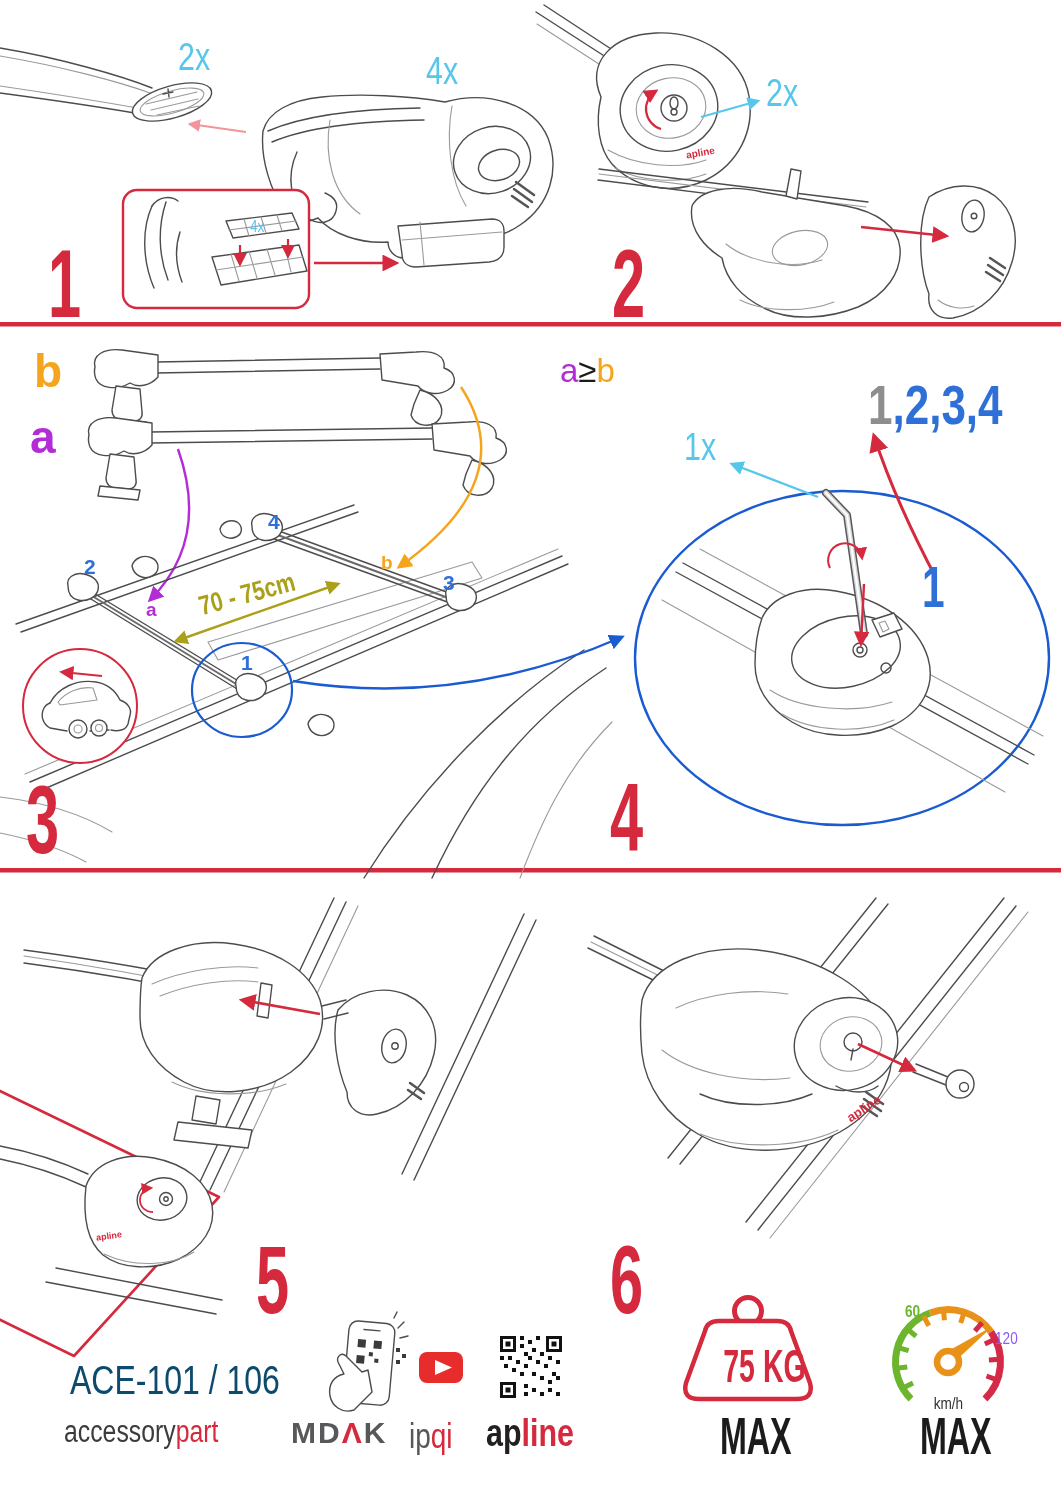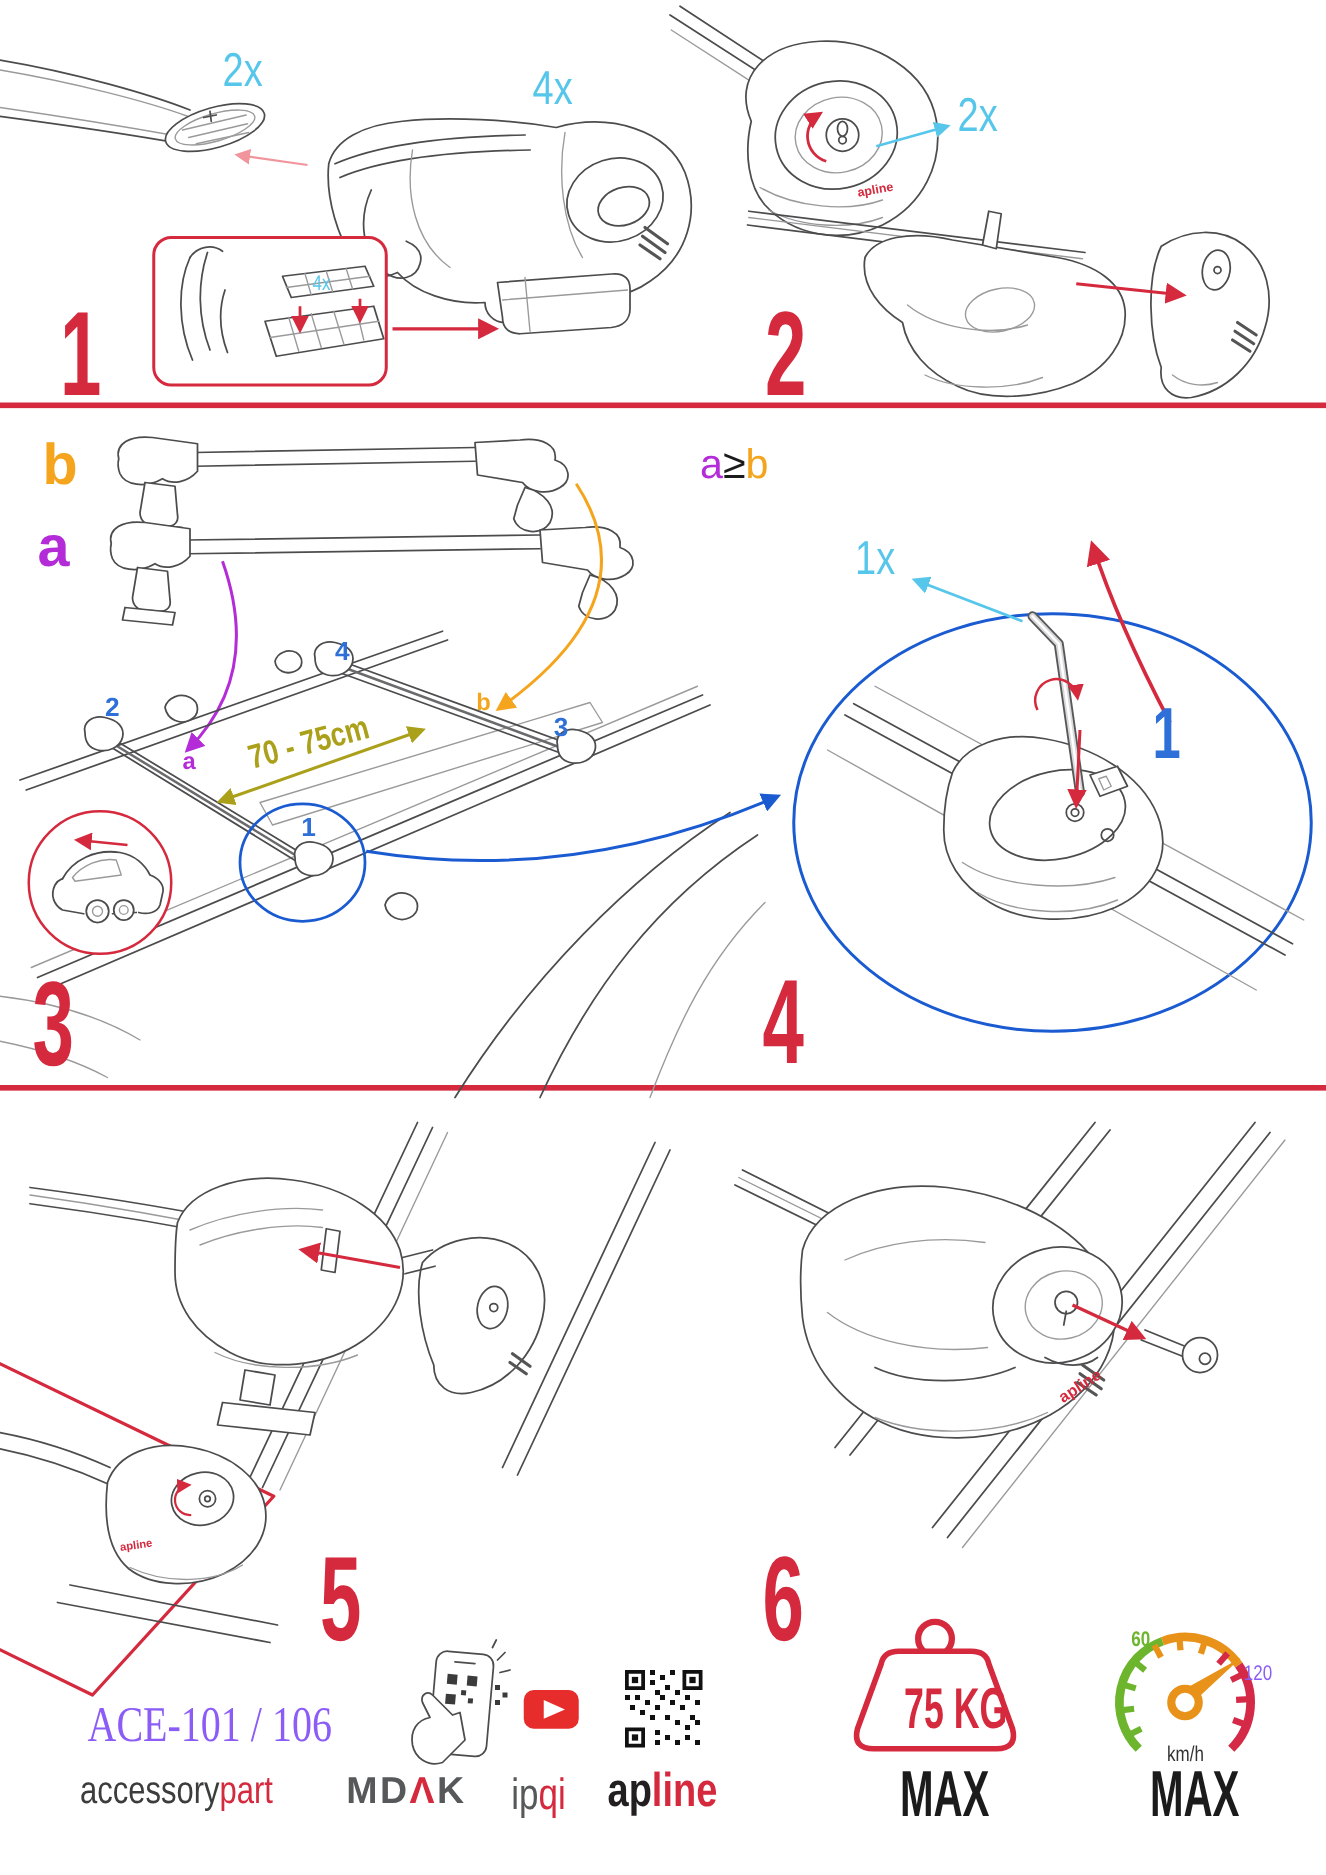--- a/index.html
+++ b/index.html
@@ -367,32 +367,33 @@
 <div class="lbl marker" style="left:84px;top:556px;">2</div>
 <div class="lbl marker" style="left:268px;top:511px;">4</div>
 <div class="lbl marker" style="left:443px;top:572px;">3</div>
 <div class="lbl marker" style="left:241px;top:652px;">1</div>
 <div class="lbl ab-sm purple" style="left:146px;top:600px;">a</div>
 <div class="lbl ab-sm orange" style="left:381px;top:553px;">b</div>
 <div class="lbl olive" style="left:196px;top:594px;font-size:27px;font-weight:700;transform:rotate(-15deg);transform-origin:0 0;"><span class="cond8">70 - 75cm</span></div>
 <div class="lbl stepnum" style="left:26px;top:772px;"><span class="cond">3</span></div>
 
 <div class="lbl" style="left:560px;top:354px;font-size:33px;font-weight:400;"><span class="purple">a</span><span style="color:#1b1b1b;">≥</span><span class="orange">b</span></div>
+<div class="lbl" style="left:868px;top:378px;font-size:55px;font-weight:700;"><span class="cond8"><span class="grayc">1</span><span class="blue">,2,3,4</span></span></div>
 <div class="lbl qty" style="left:684px;top:428px;font-size:38px;"><span class="cond8">1x</span></div>
 <div class="lbl blue" style="left:922px;top:558px;font-size:58px;font-weight:700;"><span class="cond7">1</span></div>
 <div class="lbl stepnum" style="left:610px;top:770px;"><span class="cond">4</span></div>
 
 <div class="lbl stepnum" style="left:256px;top:1232px;"><span class="cond">5</span></div>
 <div class="lbl brand-tiny" style="left:96px;top:1232px;transform:rotate(-8deg);font-size:9px;">apline</div>
 <div class="lbl stepnum" style="left:610px;top:1232px;"><span class="cond">6</span></div>
 <div class="lbl brand-tiny" style="left:845px;top:1102px;transform:rotate(-33deg);font-size:13px;">apline</div>
 
-<div class="lbl" style="left:70px;top:1360px;font-size:40px;font-weight:400;color:#8b5cf6;font-family:Liberation Serif, serif;"><span class="cond8">ACE-101 / 106</span></div>
+<div class="lbl" style="left:70px;top:1360px;font-size:40px;font-weight:400;color:#0c4a6e;"><span class="cond8">ACE-101 / 106</span></div>
 <div class="lbl" style="left:64px;top:1416px;font-size:31px;font-weight:500;"><span class="cond8"><span style="color:#3C3C3C;">accessory</span><span class="red">part</span></span></div>
-<div class="lbl" style="left:277px;top:1418px;font-size:30px;font-weight:700;letter-spacing:2px;color:#57585A;"><span>MD</span><span class="red">Λ</span><span>K</span></div>
+<div class="lbl" style="left:291px;top:1418px;font-size:30px;font-weight:700;letter-spacing:2px;color:#57585A;"><span>MD</span><span class="red">Λ</span><span>K</span></div>
 <div class="lbl" style="left:409px;top:1418px;font-size:35px;font-weight:400;"><span class="cond8"><span style="color:#57585A;">ip</span><span class="red">qi</span></span></div>
 <div class="lbl" style="left:486px;top:1414px;font-size:38px;font-weight:700;"><span class="cond8"><span style="color:#231F20;">ap</span><span class="red">line</span></span></div>
 
 <div class="lbl ctr red" style="left:698px;top:1343px;width:100px;font-size:46px;font-weight:700;"><span class="cond" style="transform-origin:50% 0;">75 KG</span></div>
 <div class="lbl ctr" style="left:698px;top:1410px;width:100px;font-size:52px;font-weight:700;color:#1b1b1b;"><span class="cond" style="transform-origin:50% 0;">MAX</span></div>
 <div class="lbl" style="left:905px;top:1303px;font-size:17px;font-weight:700;color:#6CB52C;"><span class="cond8">60</span></div>
 <div class="lbl" style="left:995px;top:1330px;font-size:17px;font-weight:400;color:#8b5cf6;"><span class="cond8">120</span></div>
 <div class="lbl ctr" style="left:918px;top:1395px;width:60px;font-size:17px;color:#333;"><span class="cond8" style="transform-origin:50% 0;">km/h</span></div>
 <div class="lbl ctr" style="left:898px;top:1410px;width:100px;font-size:52px;font-weight:700;color:#1b1b1b;"><span class="cond" style="transform-origin:50% 0;">MAX</span></div>
 

